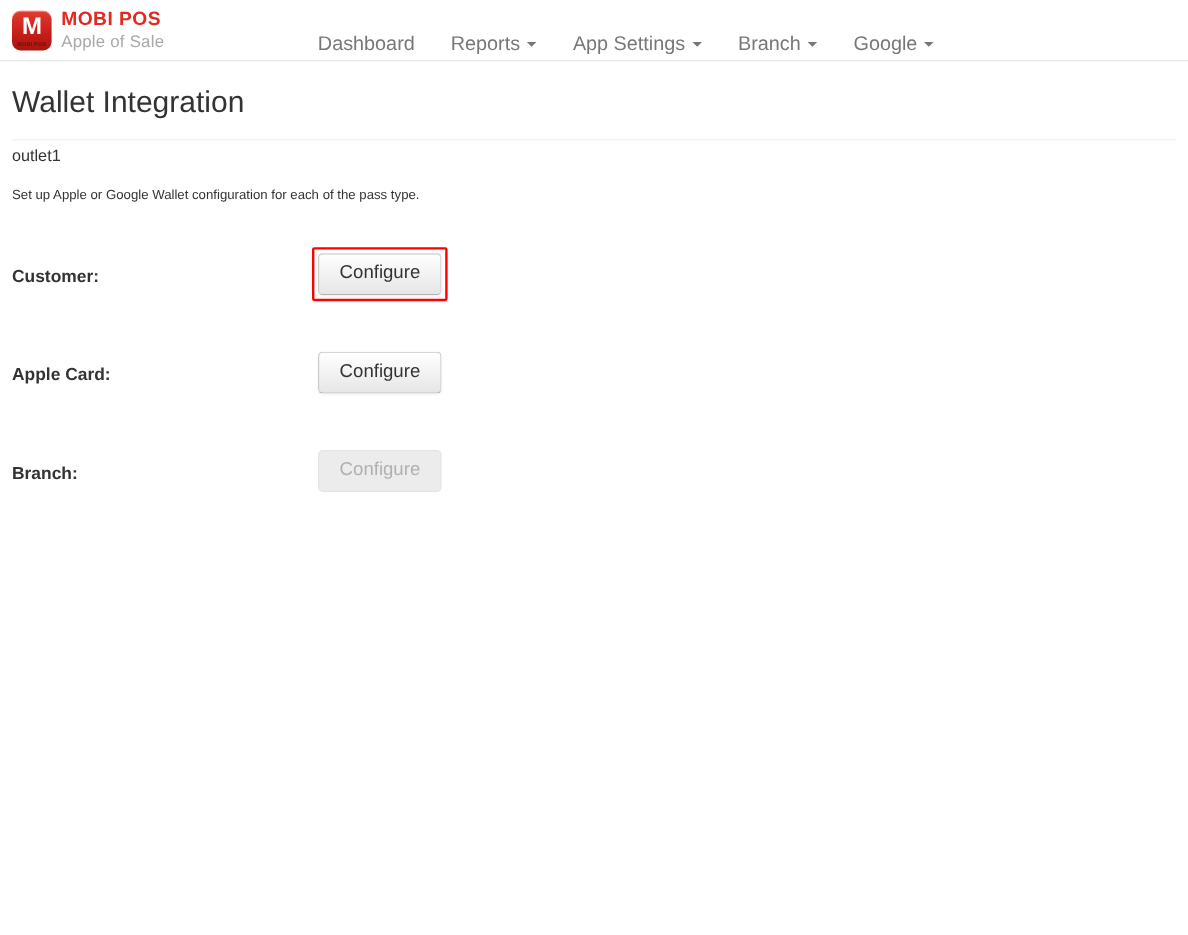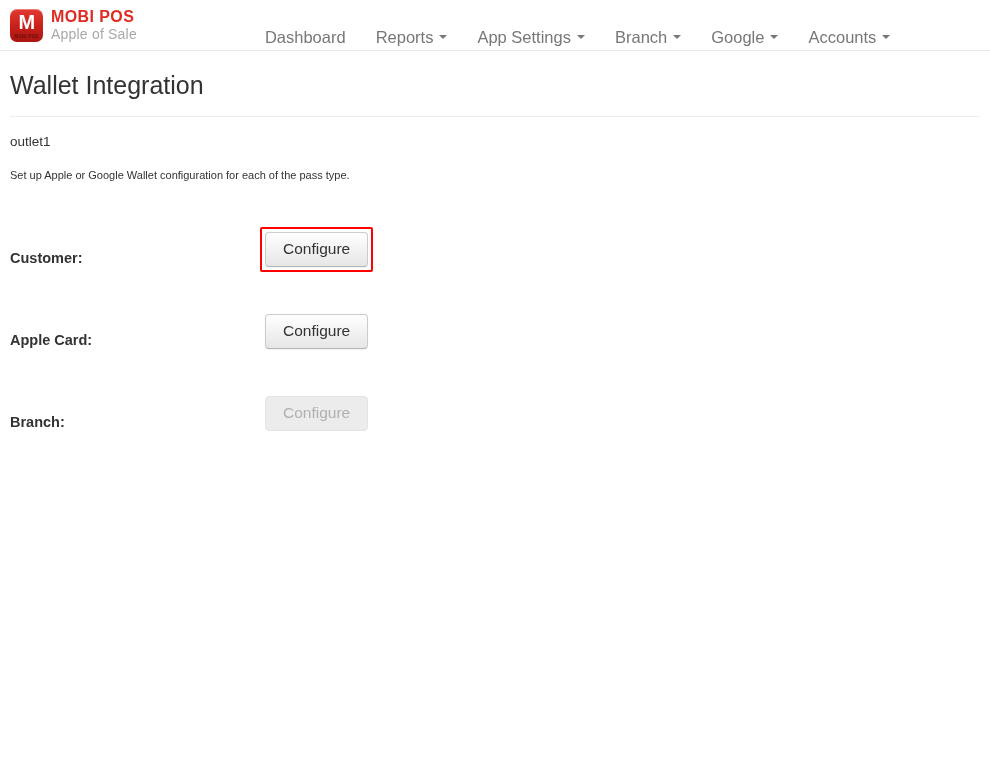--- a/index.html
+++ b/index.html
@@ -141,37 +141,37 @@
   }
   .title-rule {
     border: 0;
     border-top: 1px solid #eeeeee;
     margin: 16px 0 0 0;
     height: 0;
   }
   .outlet-name {
     font-size: 13.5px;
     color: #333333;
-    margin-top: 16px;
+    margin-top: 4px;
     line-height: 18px;
   }
   .description {
     font-size: 11px;
     color: #333333;
     margin-top: 14px;
     line-height: 20px;
   }
 
   
   .form-rows {
     margin-top: 24px;
   }
   .form-row {
     display: flex;
-    align-items: flex-end;
+    align-items: center;
     height: 54px;
     margin-top: 28px;
   }
   .form-label {
     width: 255px;
     flex: 0 0 255px;
     font-size: 14.5px;
     font-weight: bold;
     color: #333333;
     padding-top: 6px;
@@ -260,26 +260,20 @@
         <span>Branch</span>
         <span class="caret"></span>
       </a>
     </li>
     <li>
       <a class="nav-item" href="#">
         <span>Google</span>
         <span class="caret"></span>
       </a>
     </li>
-    <li>
-      <a class="nav-item" href="#">
-        <span>Accounts</span>
-        <span class="caret"></span>
-      </a>
-    </li>
 
   </ul>
 </div>
 
 <div class="content">
 
   <h1 class="page-title">Wallet Integration</h1>
   <hr class="title-rule">
 
   <div class="outlet-name">outlet1</div>

